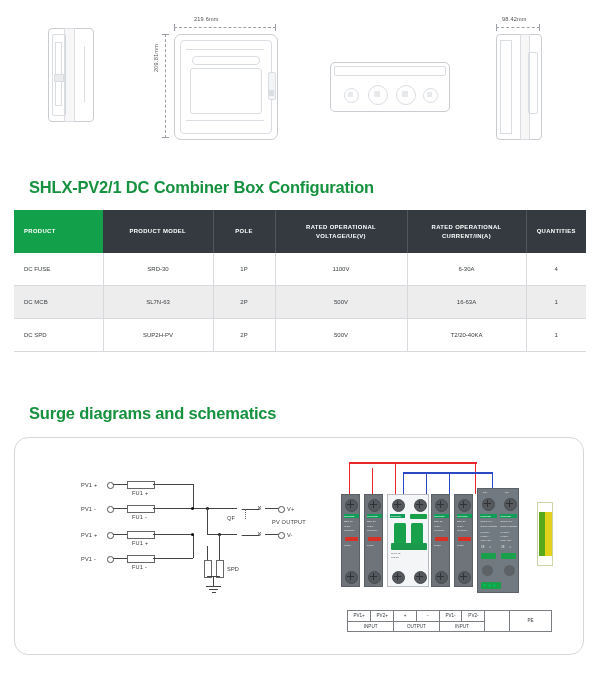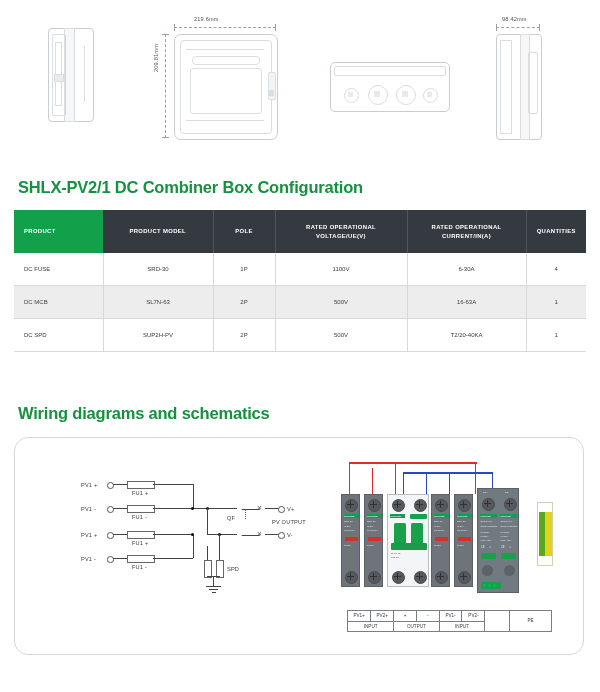--- a/index.html
+++ b/index.html
@@ -18,21 +18,21 @@
     font-family:"Liberation Sans",sans-serif;white-space:nowrap;
   }
   .dashline{position:absolute;border-top:1px dashed #9aa0a6;}
   .dashline-v{position:absolute;border-left:1px dashed #9aa0a6;}
   .tick{position:absolute;background:#9aa0a6;}
   .outline{position:absolute;border:1px solid #c9ccd1;background:#fff;}
   .outline2{position:absolute;border:1px solid #dadde1;}
 
   
   h2.sec{
-    margin:0;padding:0 4px 0 18px;
+    margin:11px;padding:0 4px 0 18px;
     font-size:16.5px;font-weight:bold;color:#16913f;
     letter-spacing:-.2px;
   }
 
   
   .tbl-wrap{padding:0 14px 0 14px;margin-top:13px;}
   table.cfg{
     border-collapse:collapse;width:572px;
     table-layout:fixed;
   }
@@ -220,21 +220,21 @@
           <td>SUP2H-PV</td>
           <td>2P</td>
           <td>500V</td>
           <td>T2/20-40KA</td>
           <td>1</td>
         </tr>
       </tbody>
     </table>
   </div>
 
-  <h2 class="sec" style="margin-top:52px;">Wiring diagrams and schematics</h2>
+  <h2 class="sec" style="margin-top:52px;">Surge diagrams and schematics</h2>
 
   <div class="panel">
 
     <div style="position:absolute;left:14px;top:18px;width:280px;height:160px;">
 
       <div class="lbl" style="left:52px;top:26px;">PV1 +</div>
       <div class="term" style="left:78px;top:26px;"></div>
       <div class="wire" style="left:84px;top:28.2px;width:14px;height:1px;"></div>
       <div class="fusebox" style="left:98px;top:25.3px;"></div>
       <div class="wire" style="left:124px;top:28.2px;width:40px;height:1px;"></div>

